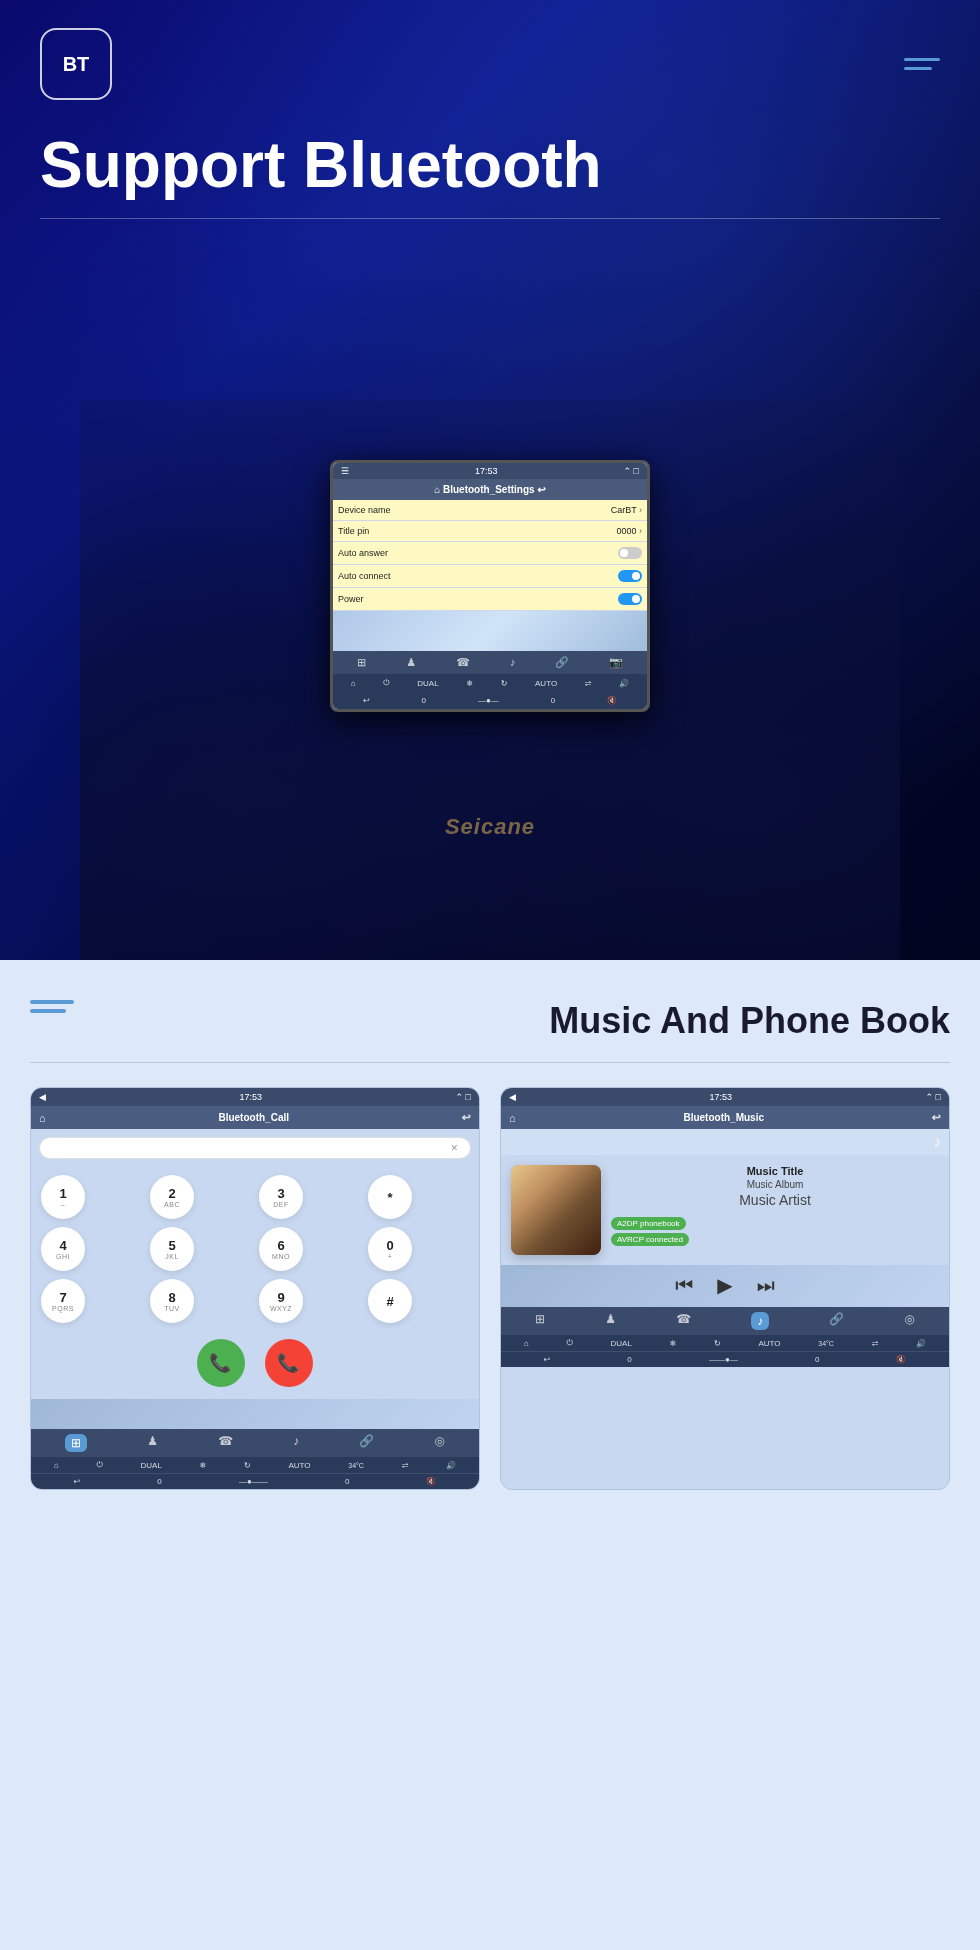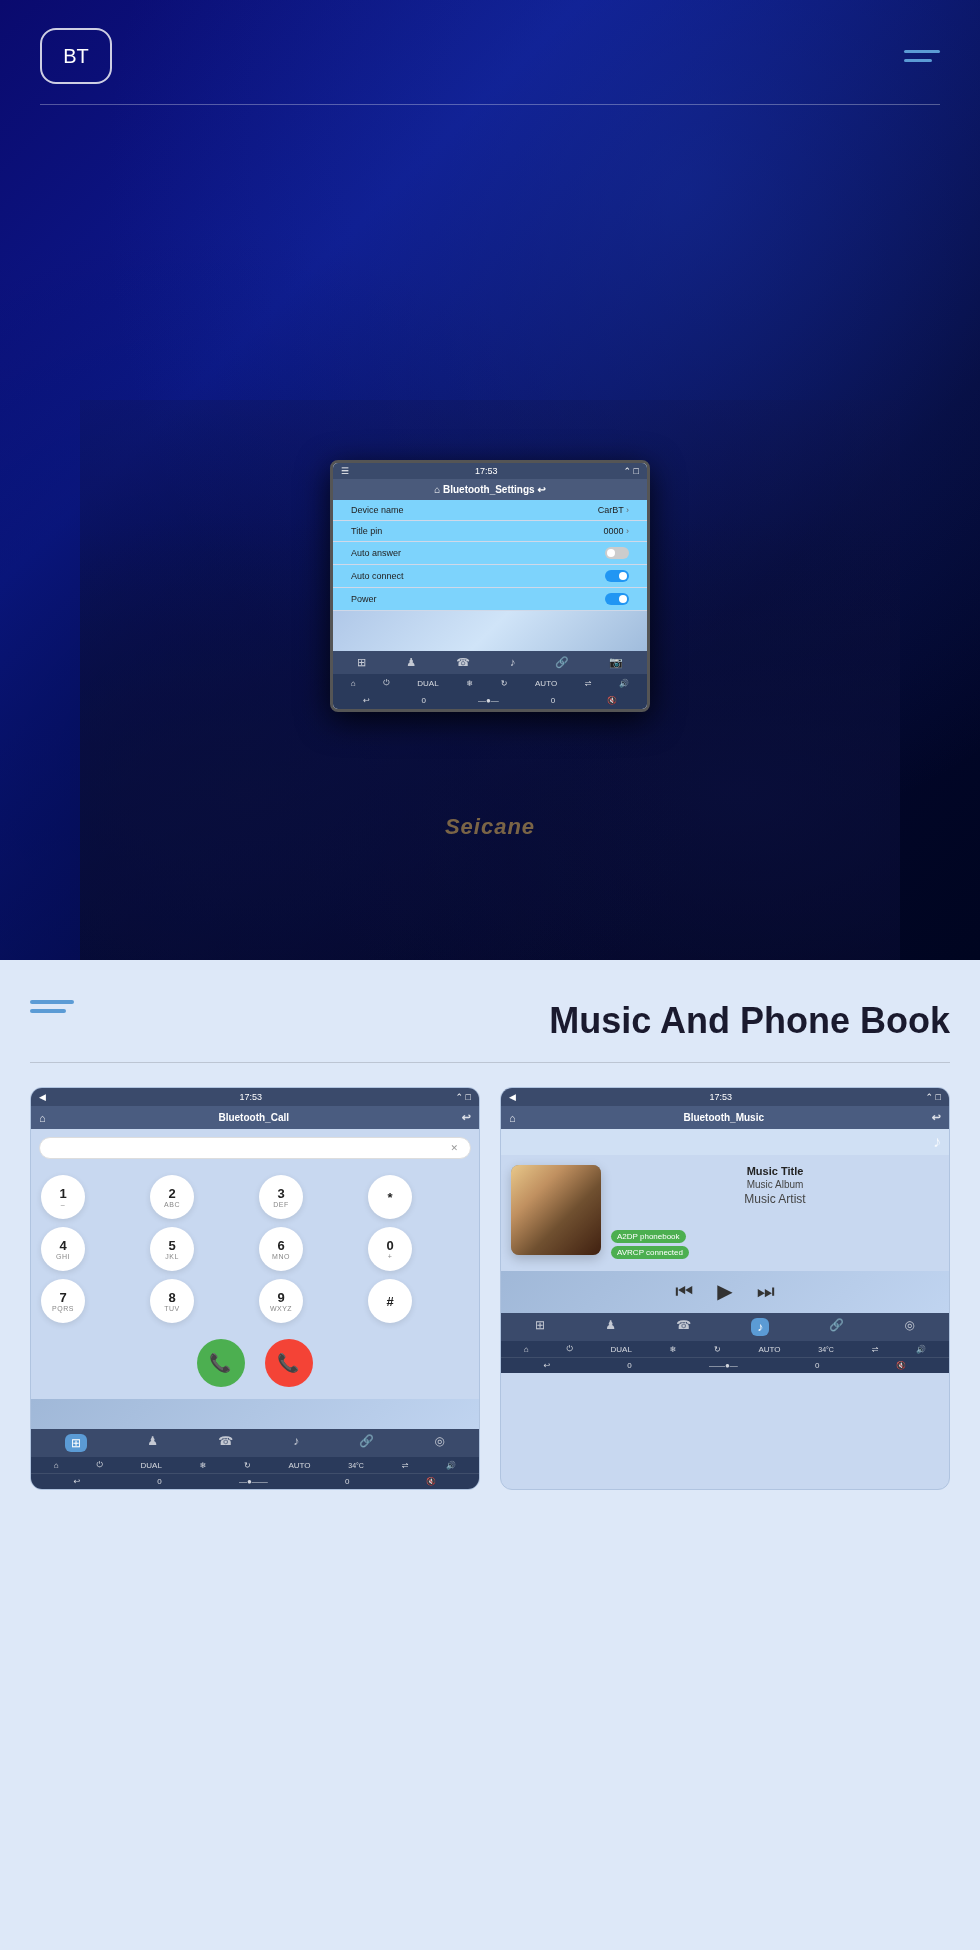--- a/index.html
+++ b/index.html
@@ -31,25 +31,25 @@
     }
 
     
     .header-row {
       display: flex;
       justify-content: space-between;
       align-items: center;
       padding: 28px 0 20px;
     }
     .logo-box {
-      width: 72px; height: 56px;
+      width: 72px; height: 72px;
       border: 2px solid rgba(255,255,255,0.8);
       border-radius: 16px;
       display: flex; align-items: center; justify-content: center;
-      color: #fff; font-weight: 400; font-size: 20px;
+      color: #fff; font-weight: 700; font-size: 20px;
     }
     .hamburger-icon {
       display: flex; flex-direction: column; gap: 6px; cursor: pointer;
     }
     .hamburger-icon span {
       display: block; height: 3px; border-radius: 2px; background: #5b9bd5;
     }
     .hamburger-icon span:first-child { width: 36px; }
     .hamburger-icon span:last-child { width: 28px; }
 
@@ -118,23 +118,23 @@
       color: #fff;
       text-align: center;
       padding: 5px;
       font-size: 10px;
       font-weight: 600;
     }
     .hu-settings-row {
       display: flex;
       justify-content: space-between;
       align-items: center;
-      padding: 5px 18px;
+      padding: 5px 5px;
       border-bottom: 1px solid #d0d8e8;
-      background: #7dd3fc;
+      background: #fef9c3;
       font-size: 9px;
       color: #222;
     }
     .hu-settings-row .arrow { color: #666; }
     .hu-toggle-off {
       width: 24px; height: 12px;
       background: #ccc; border-radius: 6px;
       position: relative;
     }
     .hu-toggle-off::after {
@@ -339,21 +339,21 @@
     .ms-album-figure {
       position: absolute; inset: 0;
       background: linear-gradient(135deg, #e8c88a 0%, #c09060 30%, #705030 60%, #402010 100%);
     }
     .ms-music-info {
       flex: 1;
       text-align: center;
     }
     .ms-music-info .title { font-size: 11px; font-weight: 700; color: #222; margin-bottom: 2px; }
     .ms-music-info .album { font-size: 10px; color: #444; margin-bottom: 2px; }
-    .ms-music-info .artist { font-size: 12px; color: #444; margin-bottom: 24px; }
+    .ms-music-info .artist { font-size: 14px; color: #444; margin-bottom: 9px; }
     .ms-badge {
       display: inline-block;
       background: #4CAF50;
       color: #fff;
       font-size: 8px;
       padding: 2px 6px;
       border-radius: 10px;
       margin-bottom: 2px;
       display: block;
       width: fit-content;
@@ -423,20 +423,21 @@
     <div class="header-row">
       <div class="logo-box">
         <span>BT</span>
       </div>
       <div class="hamburger-icon">
         <span></span>
         <span></span>
       </div>
     </div>
 
+    <h1 class="hero-title">Support Bluetooth</h1>
     <hr class="hero-divider">
   </div>
 
   <div class="car-mockup-wrapper">
     <div class="car-silhouette"></div>
 
     <div class="head-unit">
       <div class="hu-screen">
 
         <div class="hu-status-bar">

